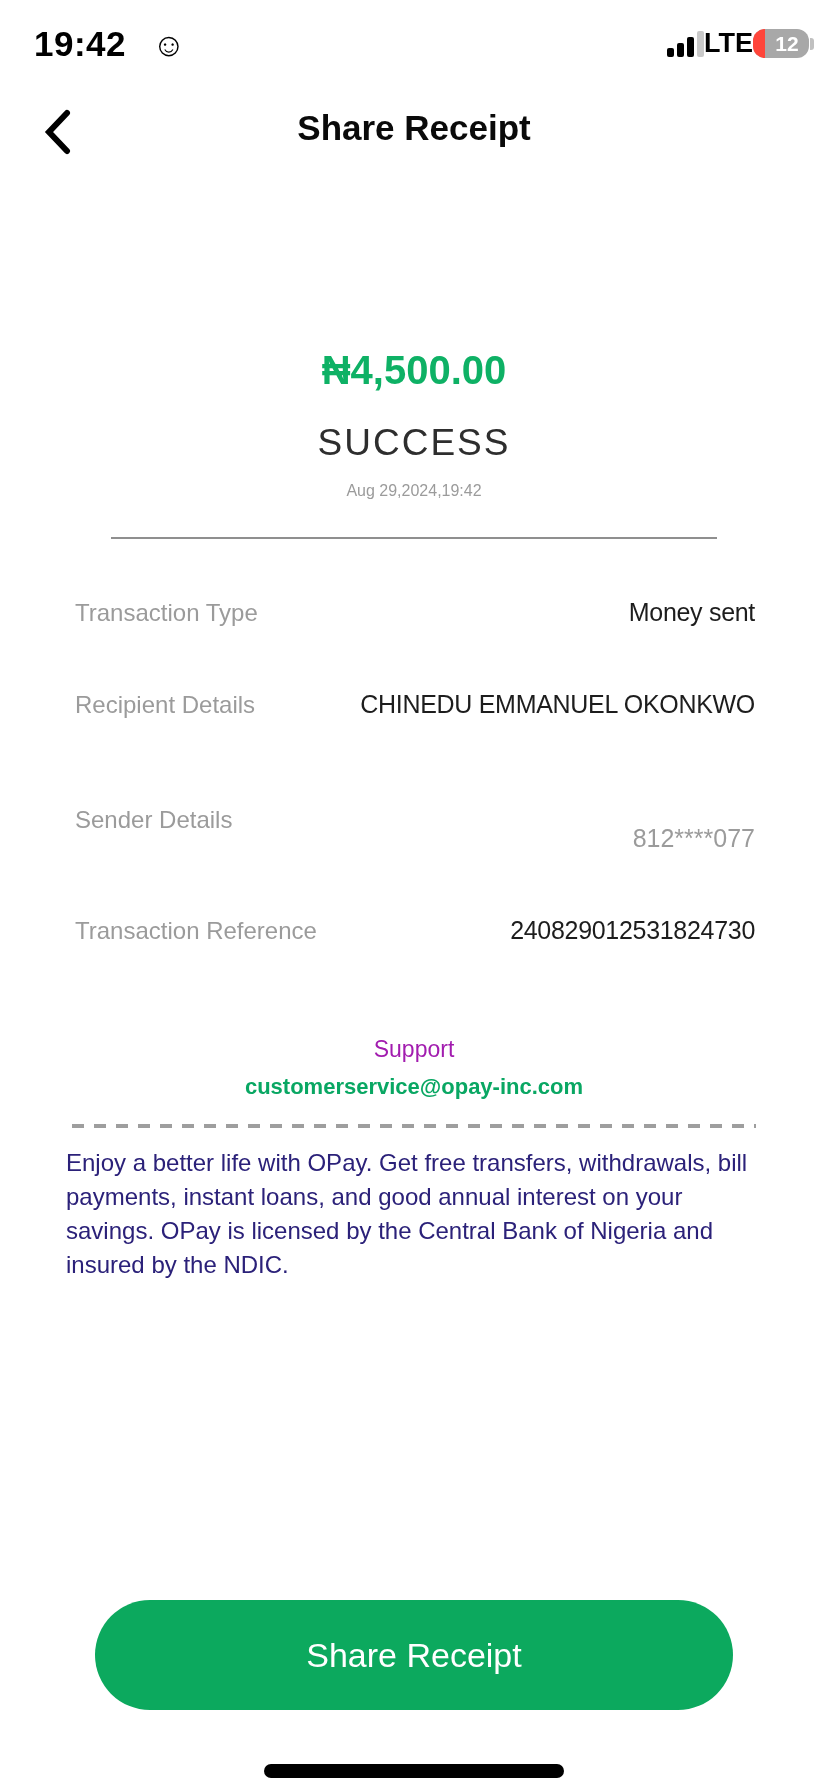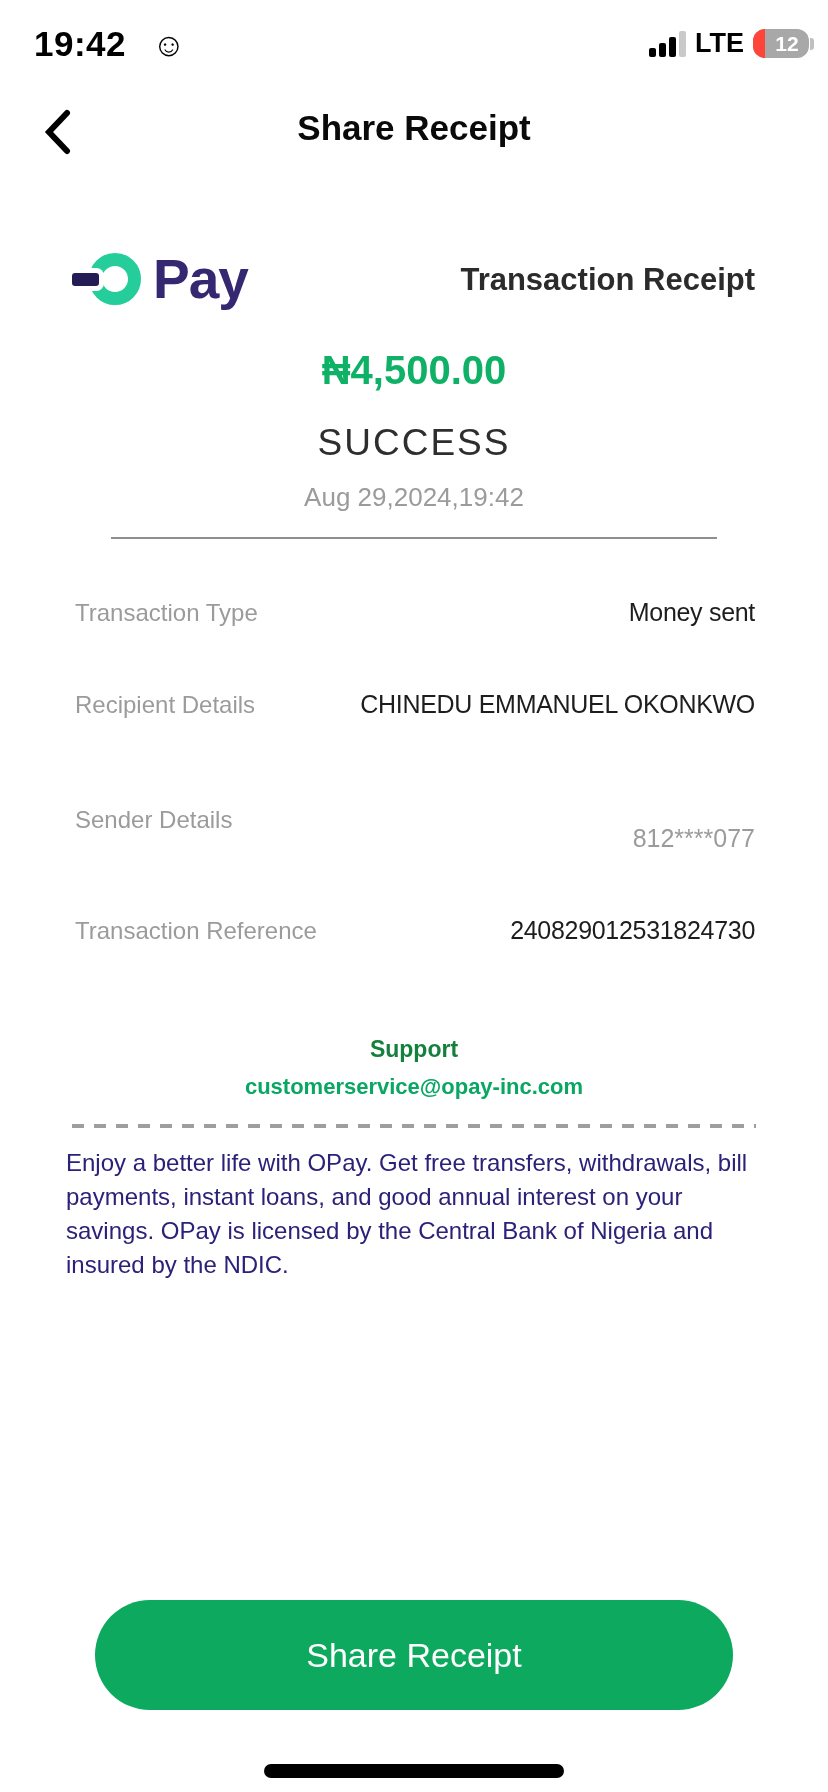--- a/index.html
+++ b/index.html
@@ -4,21 +4,21 @@
 <style>
   * { margin:0; padding:0; box-sizing:border-box; }
   html,body { background:#ffffff; }
   body { font-family:"Liberation Sans","DejaVu Sans",sans-serif; }
   .screen { position:relative; width:828px; height:1792px; background:#ffffff; overflow:hidden; margin:0 auto; }
 
   
   .statusbar { position:absolute; top:0; left:0; right:0; height:70px; }
   .sb-time { position:absolute; left:34px; top:24px; font-size:35px; font-weight:700; color:#000; letter-spacing:0.5px; }
   .sb-emoji { position:absolute; left:152px; top:26px; font-size:33px; color:#000; }
-  .sb-right { position:absolute; right:14px; top:28px; display:flex; align-items:center; gap:9px; }
+  .sb-right { position:absolute; right:14px; top:28px; display:flex; align-items:center; }
   .sig { display:flex; align-items:flex-end; gap:3px; height:26px; }
   .sig i { display:block; width:7px; border-radius:2px; background:#000; }
   .sig i.b1{height:9px;} .sig i.b2{height:14px;} .sig i.b3{height:20px;} .sig i.b4{height:26px; background:#c9c9c9;}
   .sb-net { font-size:27px; font-weight:700; color:#000; }
   .battery { display:flex; align-items:center; }
   .batt-body { position:relative; width:56px; height:29px; border-radius:12px; background:#a8a8a8; overflow:hidden; }
   .batt-red { position:absolute; left:0; top:0; width:12px; height:100%; background:#ff453a; }
   .batt-text { position:absolute; left:12px; right:0; top:0; bottom:0; display:flex; align-items:center; justify-content:center; color:#ffffff; font-size:21px; font-weight:700; }
   .batt-nub { width:4px; height:12px; background:#c0c0c0; border-radius:0 3px 3px 0; margin-left:1px; }
 
@@ -31,31 +31,31 @@
   .brand-row { position:absolute; top:250px; left:75px; right:73px; height:58px; }
   .logo { position:absolute; left:0; top:2px; display:flex; align-items:center; }
   .logo-mark { position:relative; width:78px; height:54px; }
   .logo-o { position:absolute; left:14px; top:1px; width:52px; height:52px; border:13px solid #25cd9b; border-radius:50%; }
   .logo-dash { position:absolute; left:-3px; top:21px; width:27px; height:13px; background:#241d55; border-radius:3px; box-shadow:0 0 0 5px #ffffff; }
   .logo-word { font-size:55px; font-weight:700; color:#352770; letter-spacing:-1px; line-height:54px; }
   .receipt-title { position:absolute; right:0; top:12px; font-size:31px; font-weight:700; color:#2b2b2b; }
 
   .amount { position:absolute; top:348px; left:0; right:0; text-align:center; font-size:40px; font-weight:700; color:#0eb165; }
   .status-text { position:absolute; top:422px; left:0; right:0; text-align:center; font-size:37px; font-weight:400; color:#2e2e2e; letter-spacing:2px; }
-  .datetime { position:absolute; top:482px; left:0; right:0; text-align:center; font-size:26px; color:#9b9b9b; }
+  .datetime { position:absolute; top:482px; left:0; right:0; text-align:center; font-size:16px; color:#9b9b9b; }
   .divider { position:absolute; top:537px; left:111px; width:606px; height:2px; background:#8f8f8f; }
 
   .line { position:absolute; left:75px; right:73px; display:flex; justify-content:space-between; align-items:baseline; }
   .row-label { font-size:24px; color:#9b9b9b; }
   .row-value { font-size:25px; color:#1d1d1d; letter-spacing:-0.3px; }
   .row-sub { font-size:25px; color:#9b9b9b; margin-left:auto; }
   .l-r1 { top:598px; } .l-r2 { top:690px; } .l-r2s { top:742px; }
   .l-r3 { top:806px;gap:29px; } .l-r3s { top:824px; } .l-r4 { top:916px; }
 
-  .support-label { position:absolute; top:1036px; left:0; right:0; text-align:center; font-size:23px; font-weight:700; color:#15803d; }
+  .support-label { position:absolute; top:1036px; left:0; right:0; text-align:center; font-size:23px; font-weight:400; color:#a21caf; }
   .support-email { position:absolute; top:1074px; left:0; right:0; text-align:center; font-size:22px; font-weight:700; color:#09a763; cursor:pointer; }
   .dashed { position:absolute; top:1124px; left:72px; right:72px; height:4px;
             background:repeating-linear-gradient(90deg,#9e9e9e 0 12px,transparent 12px 22px); }
   .footer-note { position:absolute; top:1146px; left:66px; width:700px; font-size:24px; line-height:34px; color:#2b2179; }
 
   .share-btn { position:absolute; top:1600px; left:95px; width:638px; height:110px; border:none; border-radius:56px;
                background:#0ca95e; color:#ffffff; font-size:34px; font-weight:500; font-family:inherit;
                display:flex; align-items:center; justify-content:center; cursor:pointer; }
   .home-indicator { position:absolute; top:1764px; left:50%; transform:translateX(-50%); width:300px; height:14px; border-radius:8px; background:#000000; }
 </style>
@@ -87,30 +87,20 @@
 
   <div class="navbar">
     <div class="back-btn">
       <svg width="28" height="46" viewBox="0 0 28 46">
         <polyline points="23,4 5,23 23,42" fill="none" stroke="#000" stroke-width="6" stroke-linecap="round" stroke-linejoin="miter"></polyline>
       </svg>
     </div>
     <div class="nav-title">Share Receipt</div>
   </div>
 
-  <div class="brand-row">
-    <div class="logo">
-      <span class="logo-mark">
-        <span class="logo-o"></span>
-        <span class="logo-dash"></span>
-      </span>
-      <span class="logo-word">Pay</span>
-    </div>
-    <div class="receipt-title">Transaction Receipt</div>
-  </div>
 
   <div class="amount">₦4,500.00</div>
   <div class="status-text">SUCCESS</div>
   <div class="datetime">Aug 29,2024,19:42</div>
   <div class="divider"></div>
 
   <div class="line l-r2">
     <span class="row-label">Recipient Details</span>
     <span class="row-value">CHINEDU EMMANUEL OKONKWO</span>
   </div>

